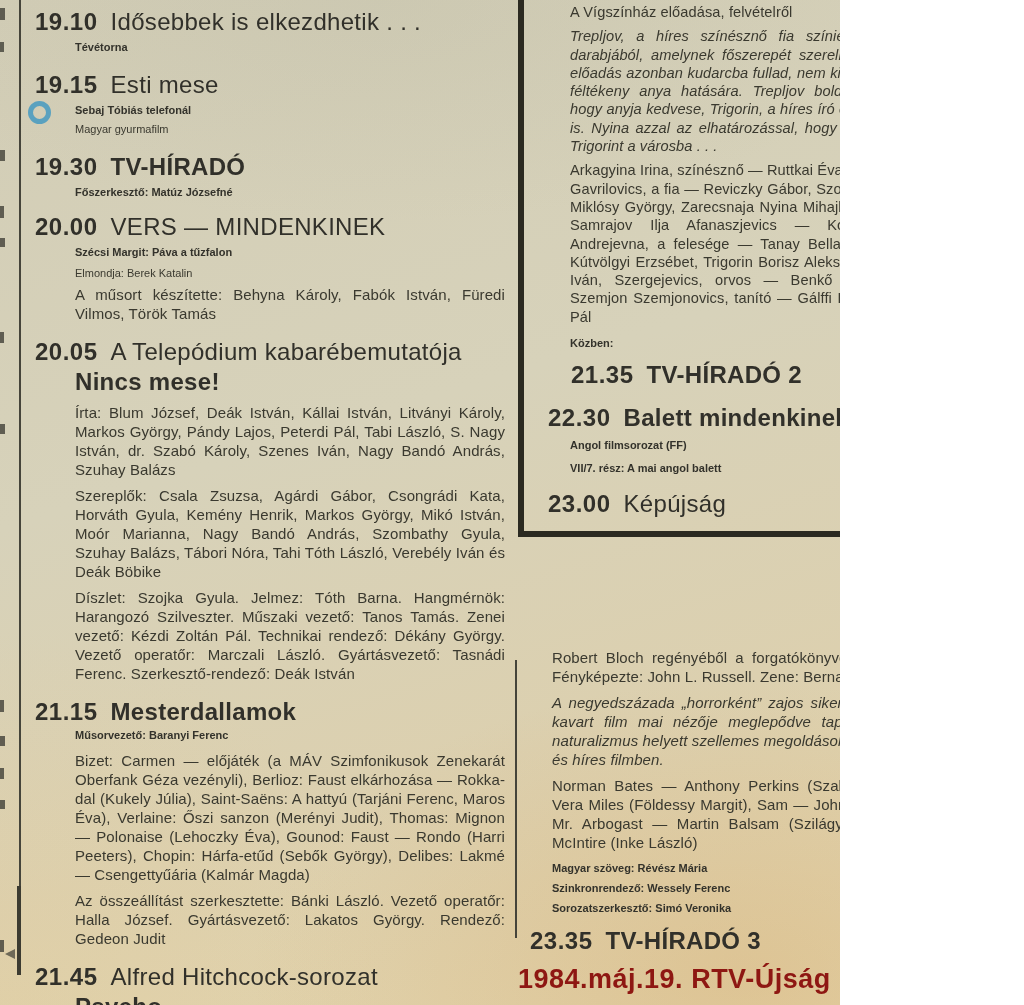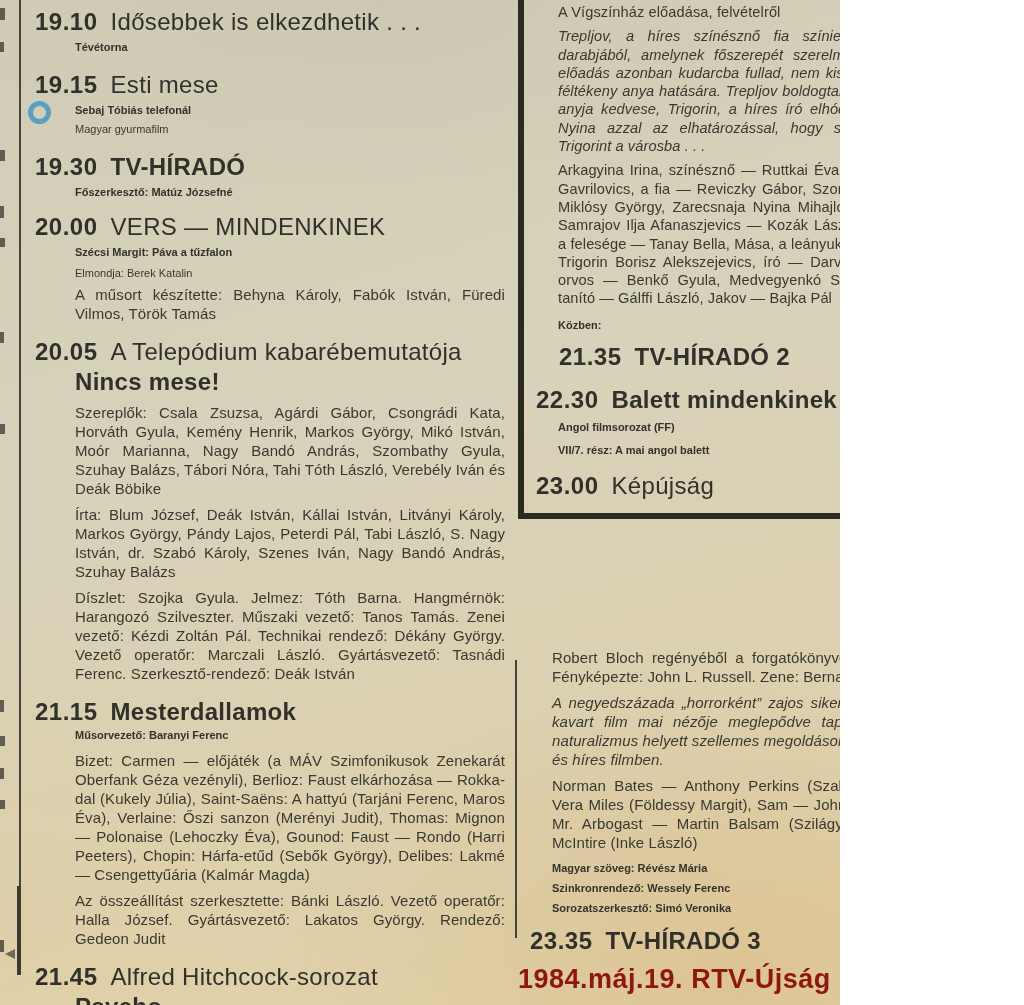--- a/index.html
+++ b/index.html
@@ -19,21 +19,21 @@
   .edge-frag{position:absolute; left:0; background:#4a4940; opacity:.85;}
   .larrow{position:absolute; left:5px; top:949px; width:0; height:0;
           border-top:5px solid transparent; border-bottom:5px solid transparent;
           border-right:10px solid #514f44; opacity:.8;}
   .divider2{position:absolute; left:515px; top:660px; width:2px; height:278px; background:#45443a;}
   
   .lcol{position:absolute; left:35px; top:8px; width:470px;}
   .rcol-box{
     position:absolute; left:518px; top:0; width:486px; box-sizing:border-box;
     border:6px solid #2b2a21; border-top:none;
-    padding:3px 6px 12px 12px;
+    padding:3px 6px 12px 24px;
   }
   .rcol-below{position:absolute; left:518px; top:648px; width:486px; box-sizing:border-box; padding-left:12px;}
   
   .prog{margin-bottom:15px;}
   .head{font-size:24px; line-height:27px; font-weight:400; color:#31302a; letter-spacing:0.3px; white-space:nowrap;}
   .head .time{font-weight:700; margin-right:13px; letter-spacing:0.5px;}
   .tbold{font-weight:700;}
   .subtitle{font-size:24px; line-height:28px; font-weight:700; color:#31302a; margin-left:40px; margin-top:3px; letter-spacing:0.3px;}
   .sub{font-size:11px; line-height:18px; margin-left:40px; margin-top:3px;}
   .sb{font-weight:700; color:#33322b;}
@@ -97,22 +97,22 @@
     <div class="prog">
       <div class="head"><span class="time">20.00</span><span class="title">VERS — MINDENKINEK</span></div>
       <div class="sub sb">Szécsi Margit: Páva a tűzfalon</div>
       <div class="sub">Elmondja: Berek Katalin</div>
       <div class="body" style="margin-top:3px">A műsort készítette: Behyna Károly, Fabók István, Füredi Vilmos, Török Tamás</div>
     </div>
 
     <div class="prog">
       <div class="head"><span class="time">20.05</span><span class="title">A Telepódium kabarébemutatója</span></div>
       <div class="subtitle">Nincs mese!</div>
+      <div class="body">Írta: Blum József, Deák István, Kállai István, Litványi Károly, Markos György, Pándy Lajos, Peterdi Pál, Tabi László, S. Nagy István, dr. Szabó Károly, Szenes Iván, Nagy Bandó András, Szuhay Balázs</div>
       <div class="body">Szereplők: Csala Zsuzsa, Agárdi Gábor, Csongrádi Kata, Horváth Gyula, Kemény Henrik, Markos György, Mikó István, Moór Marianna, Nagy Bandó András, Szombathy Gyula, Szuhay Balázs, Tábori Nóra, Tahi Tóth László, Verebély Iván és Deák Böbike</div>
-      <div class="body">Írta: Blum József, Deák István, Kállai István, Litványi Károly, Markos György, Pándy Lajos, Peterdi Pál, Tabi László, S. Nagy István, dr. Szabó Károly, Szenes Iván, Nagy Bandó András, Szuhay Balázs</div>
       <div class="body">Díszlet: Szojka Gyula. Jelmez: Tóth Barna. Hangmérnök: Harangozó Szilveszter. Műszaki vezető: Tanos Tamás. Zenei vezető: Kézdi Zoltán Pál. Technikai rendező: Dékány György. Vezető operatőr: Marczali László. Gyártásvezető: Tasnádi Ferenc. Szerkesztő-rendező: Deák István</div>
     </div>
 
     <div class="prog">
       <div class="head"><span class="time">21.15</span><span class="title tbold">Mesterdallamok</span></div>
       <div class="sub sb" style="margin-top:1px">Műsorvezető: Baranyi Ferenc</div>
       <div class="body">Bizet: Carmen — előjáték (a MÁV Szimfonikusok Zenekarát Oberfank Géza vezényli), Berlioz: Faust elkárhozása — Rokka-dal (Kukely Júlia), Saint-Saëns: A hattyú (Tarjáni Ferenc, Maros Éva), Verlaine: Őszi sanzon (Merényi Judit), Thomas: Mignon — Polonaise (Lehoczky Éva), Gounod: Faust — Rondo (Harri Peeters), Chopin: Hárfa-etűd (Sebők György), Delibes: Lakmé — Csengettyűária (Kalmár Magda)</div>
       <div class="body">Az összeállítást szerkesztette: Bánki László. Vezető operatőr: Halla József. Gyártásvezető: Lakatos György. Rendező: Gedeon Judit</div>
     </div>
 

